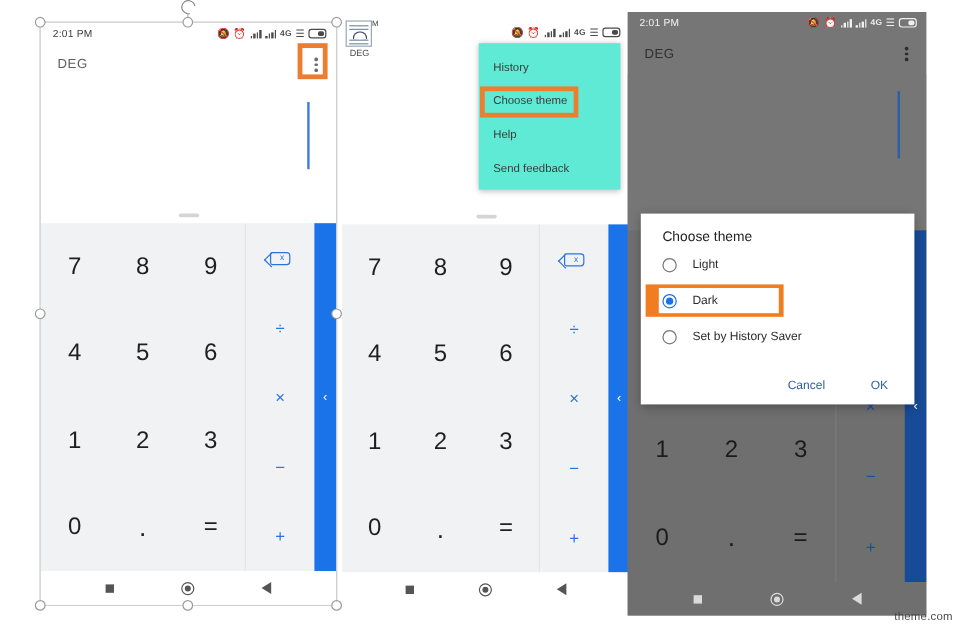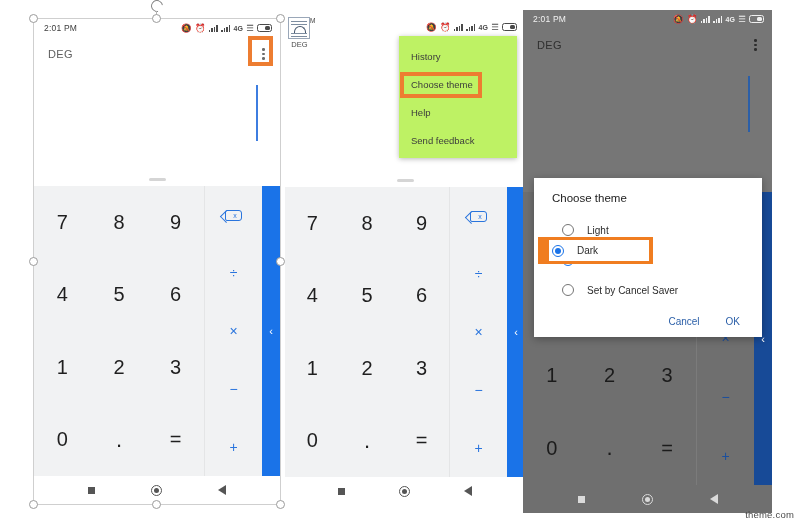--- a/index.html
+++ b/index.html
@@ -117,21 +117,21 @@
   
   .hl { position: absolute; border: 4px solid #ed7d31; background: transparent; }
 
   
   #panel2 { left: 285px; top: 18px; width: 240px; height: 487px; display: flex; flex-direction: column; }
   #panel2 .display { height: 120px; }
   #panel2 .keypad { height: 290px; }
 
   .menu {
     position: absolute; left: 399px; top: 36px; width: 118px; height: 122px;
-    background: #bef264; box-shadow: 0 1px 5px rgba(0,0,0,.28);
+    background: #5eead4; box-shadow: 0 1px 5px rgba(0,0,0,.28);
     padding: 6px 0;
   }
   .menu .mi {
     height: 28px; display: flex; align-items: center;
     padding-left: 12px; font-size: 9.5px; color: #3c3c3c;
   }
   .menu .mi.sel { position: relative; }
   .menu-hl { position: absolute; border: 4px solid #ed7d31; }
 
   
@@ -161,32 +161,32 @@
   #panel3 .navbar .tri { border-right-color: #dadada; }
 
   
   .dialog {
     position: absolute; left: 534px; top: 178px; width: 228px; height: 159px;
     background: #fff; box-shadow: 0 2px 8px rgba(0,0,0,.3);
     padding: 14px 0 0 0;
   }
   .dlg-title { font-size: 11.5px; color: #222; padding: 0 0 11px 18px; font-weight: 400; }
   .radio-row {
-    height: 30px; display: flex; align-items: center; padding-left: 28px;
+    height: 30px; display: flex; padding-left: 18px;
     font-size: 10px; color: #2b2b2b; position: relative;
   }
   .radio {
     width: 12px; height: 12px; border-radius: 50%;
     border: 1.6px solid #757575; margin-right: 13px; flex: 0 0 auto;
     display: flex; align-items: center; justify-content: center;
   }
   .radio.on { border-color: #1a73e8; }
   .radio.on i { width: 6px; height: 6px; border-radius: 50%; background: #1a73e8; display: block; }
   .dlg-actions {
-    display: flex; justify-content: flex-end; gap: 26px;
+    display: flex; justify-content: flex-end; gap: 38px;
     padding: 11px 22px 0 0; font-size: 10px; color: #2b5fa8;
   }
 
   
   .thumb { position: absolute; left: 288px; top: 17px; width: 30px; }
   .thumb .box {
     width: 22px; height: 22px; border: 1px solid #9aa7b8; background: #fff;
     position: relative; overflow: hidden;
   }
   .thumb .box i { position: absolute; left: 2px; right: 2px; height: 1.4px; background: #7d8da0; }
@@ -498,21 +498,21 @@
       <span>Light</span>
     </div>
     <div class="radio-row">
       <span class="radio on">
           <i></i>
         </span>
       <span>Dark</span>
     </div>
     <div class="radio-row">
       <span class="radio"></span>
-      <span>Set by Cancel Saver</span>
+      <span>Set by History Saver</span>
     </div>
     <div class="dlg-actions">
       <span>Cancel</span>
       <span>OK</span>
     </div>
   </div>
 
   <div style="position:absolute; left:538px; top:237px; width:115px; height:27px; background:#f07d20;"></div>
   <div style="position:absolute; left:549px; top:240px; width:100px; height:21px; background:#ffffff;"></div>
   <div style="position:absolute; left:552px; top:243px; display:flex; align-items:center; height:15px; font-size:10px; color:#2b2b2b;">

